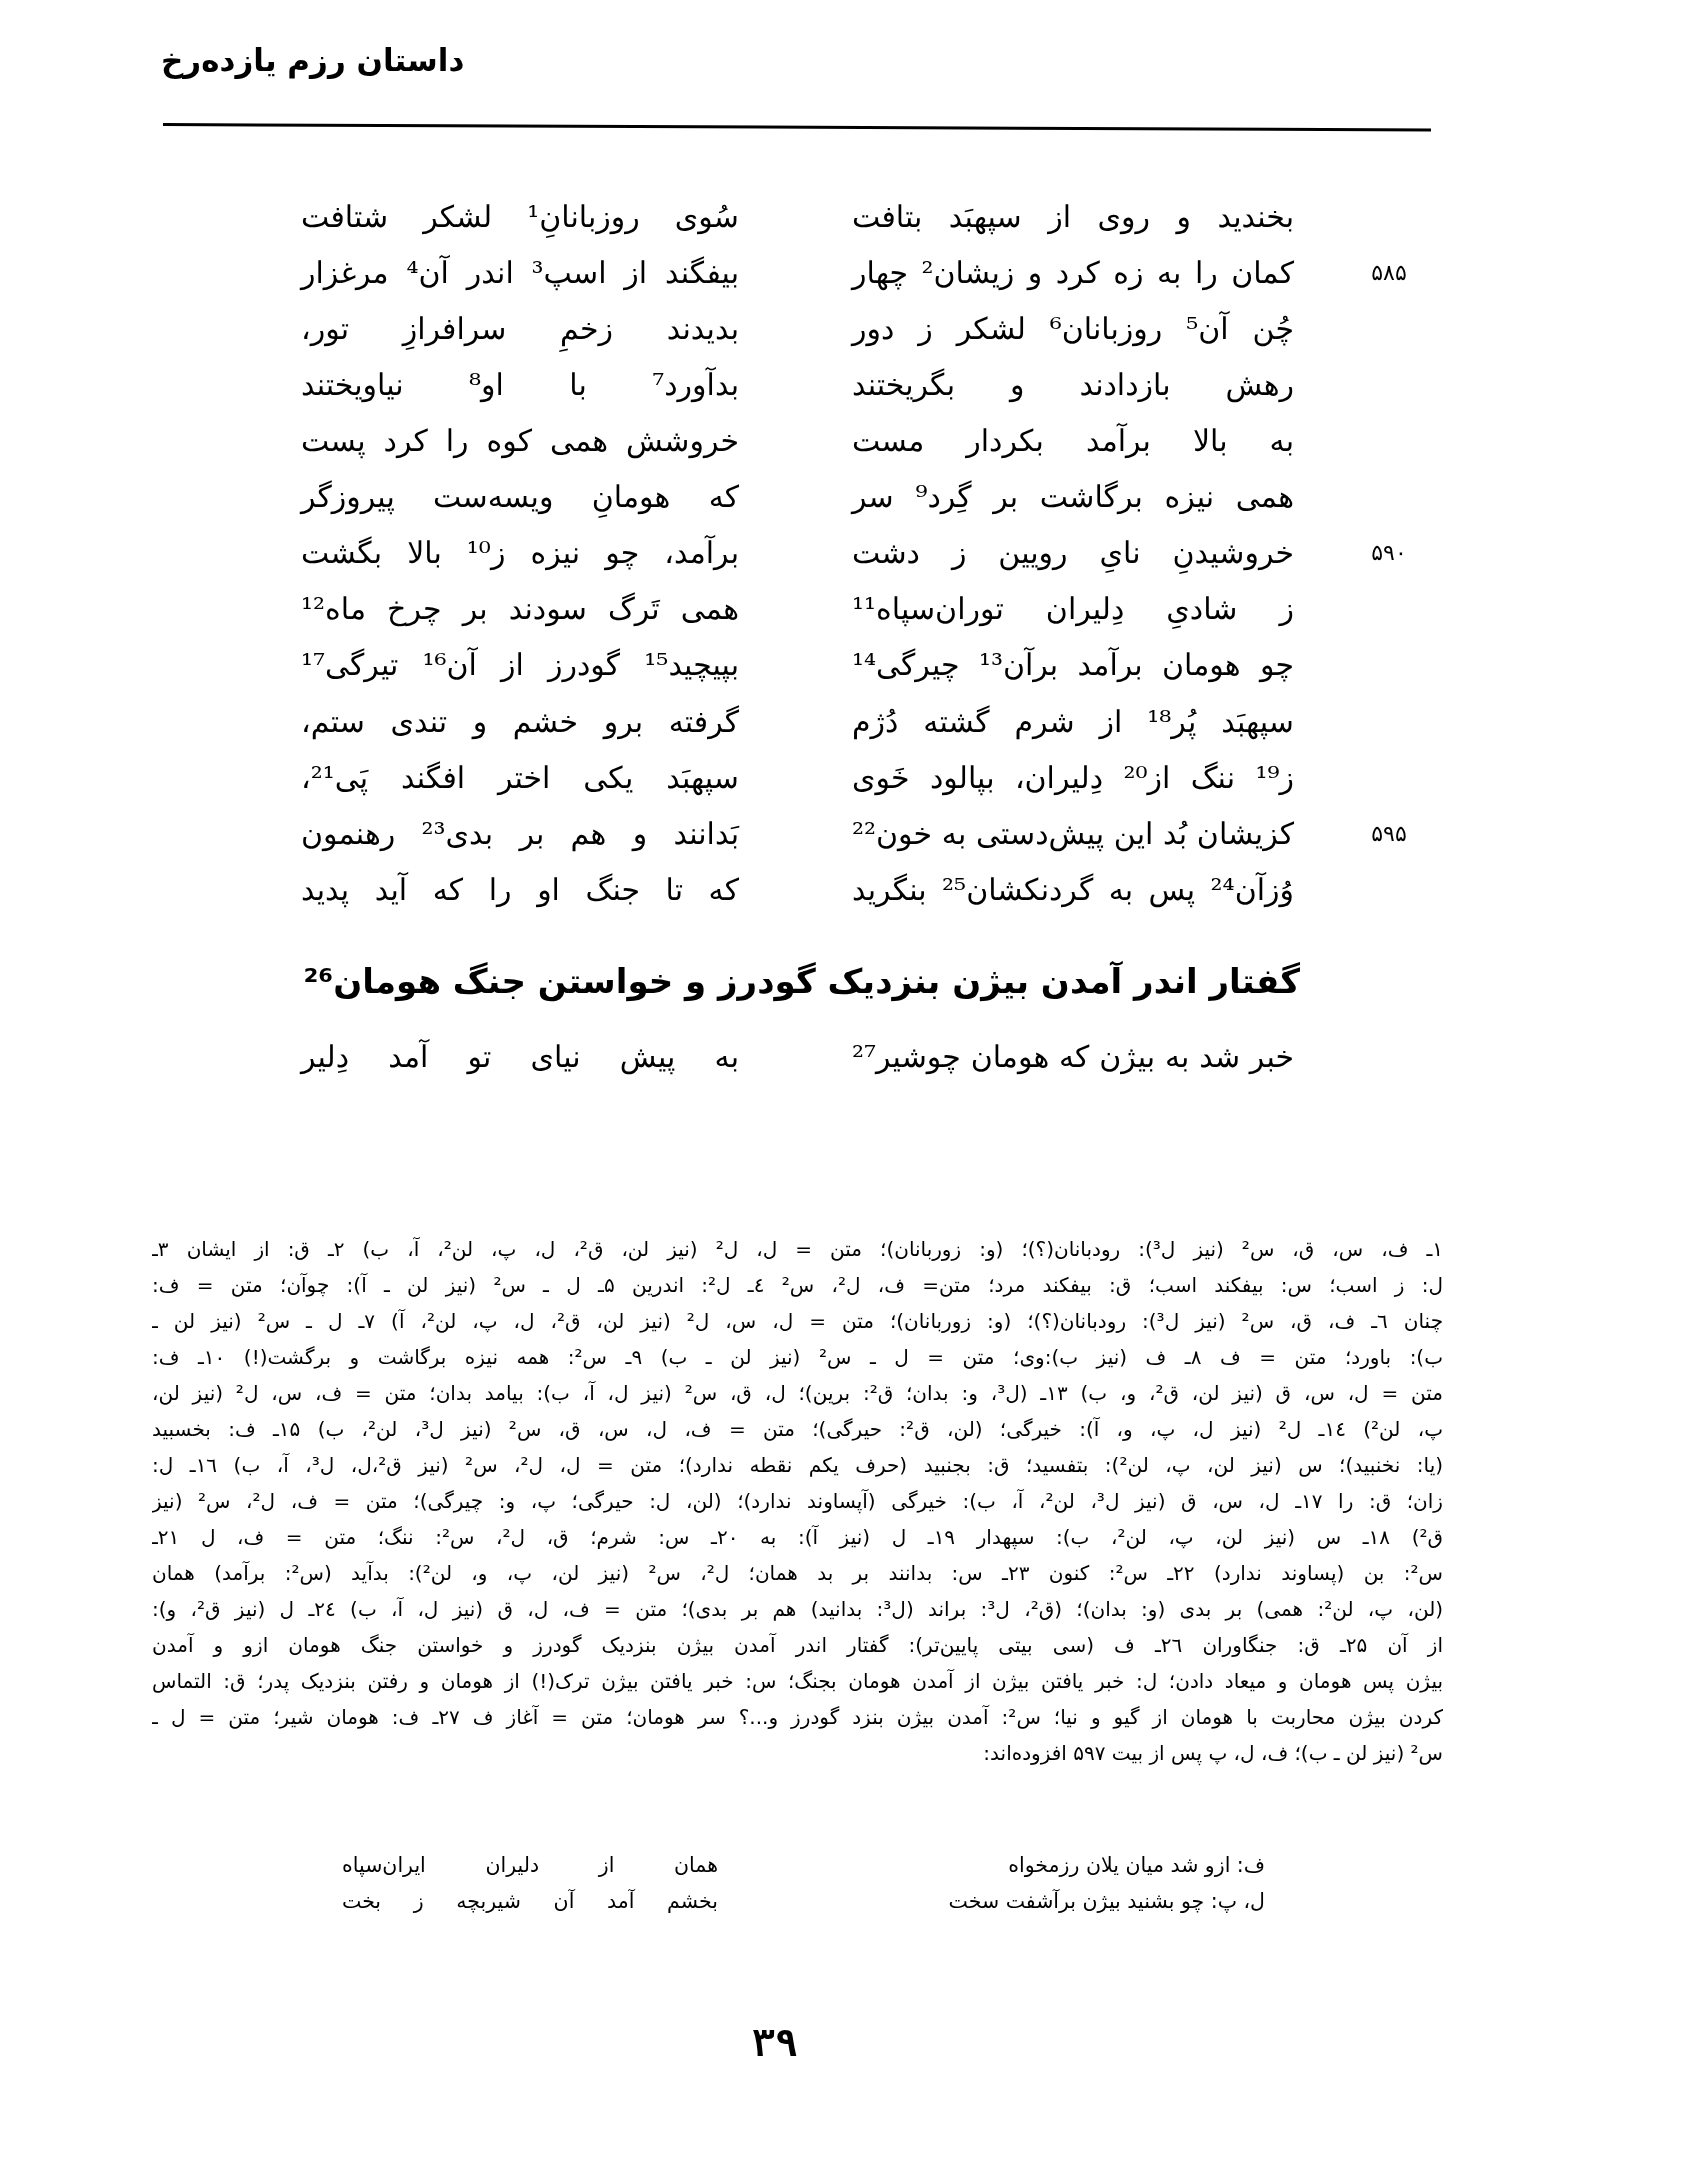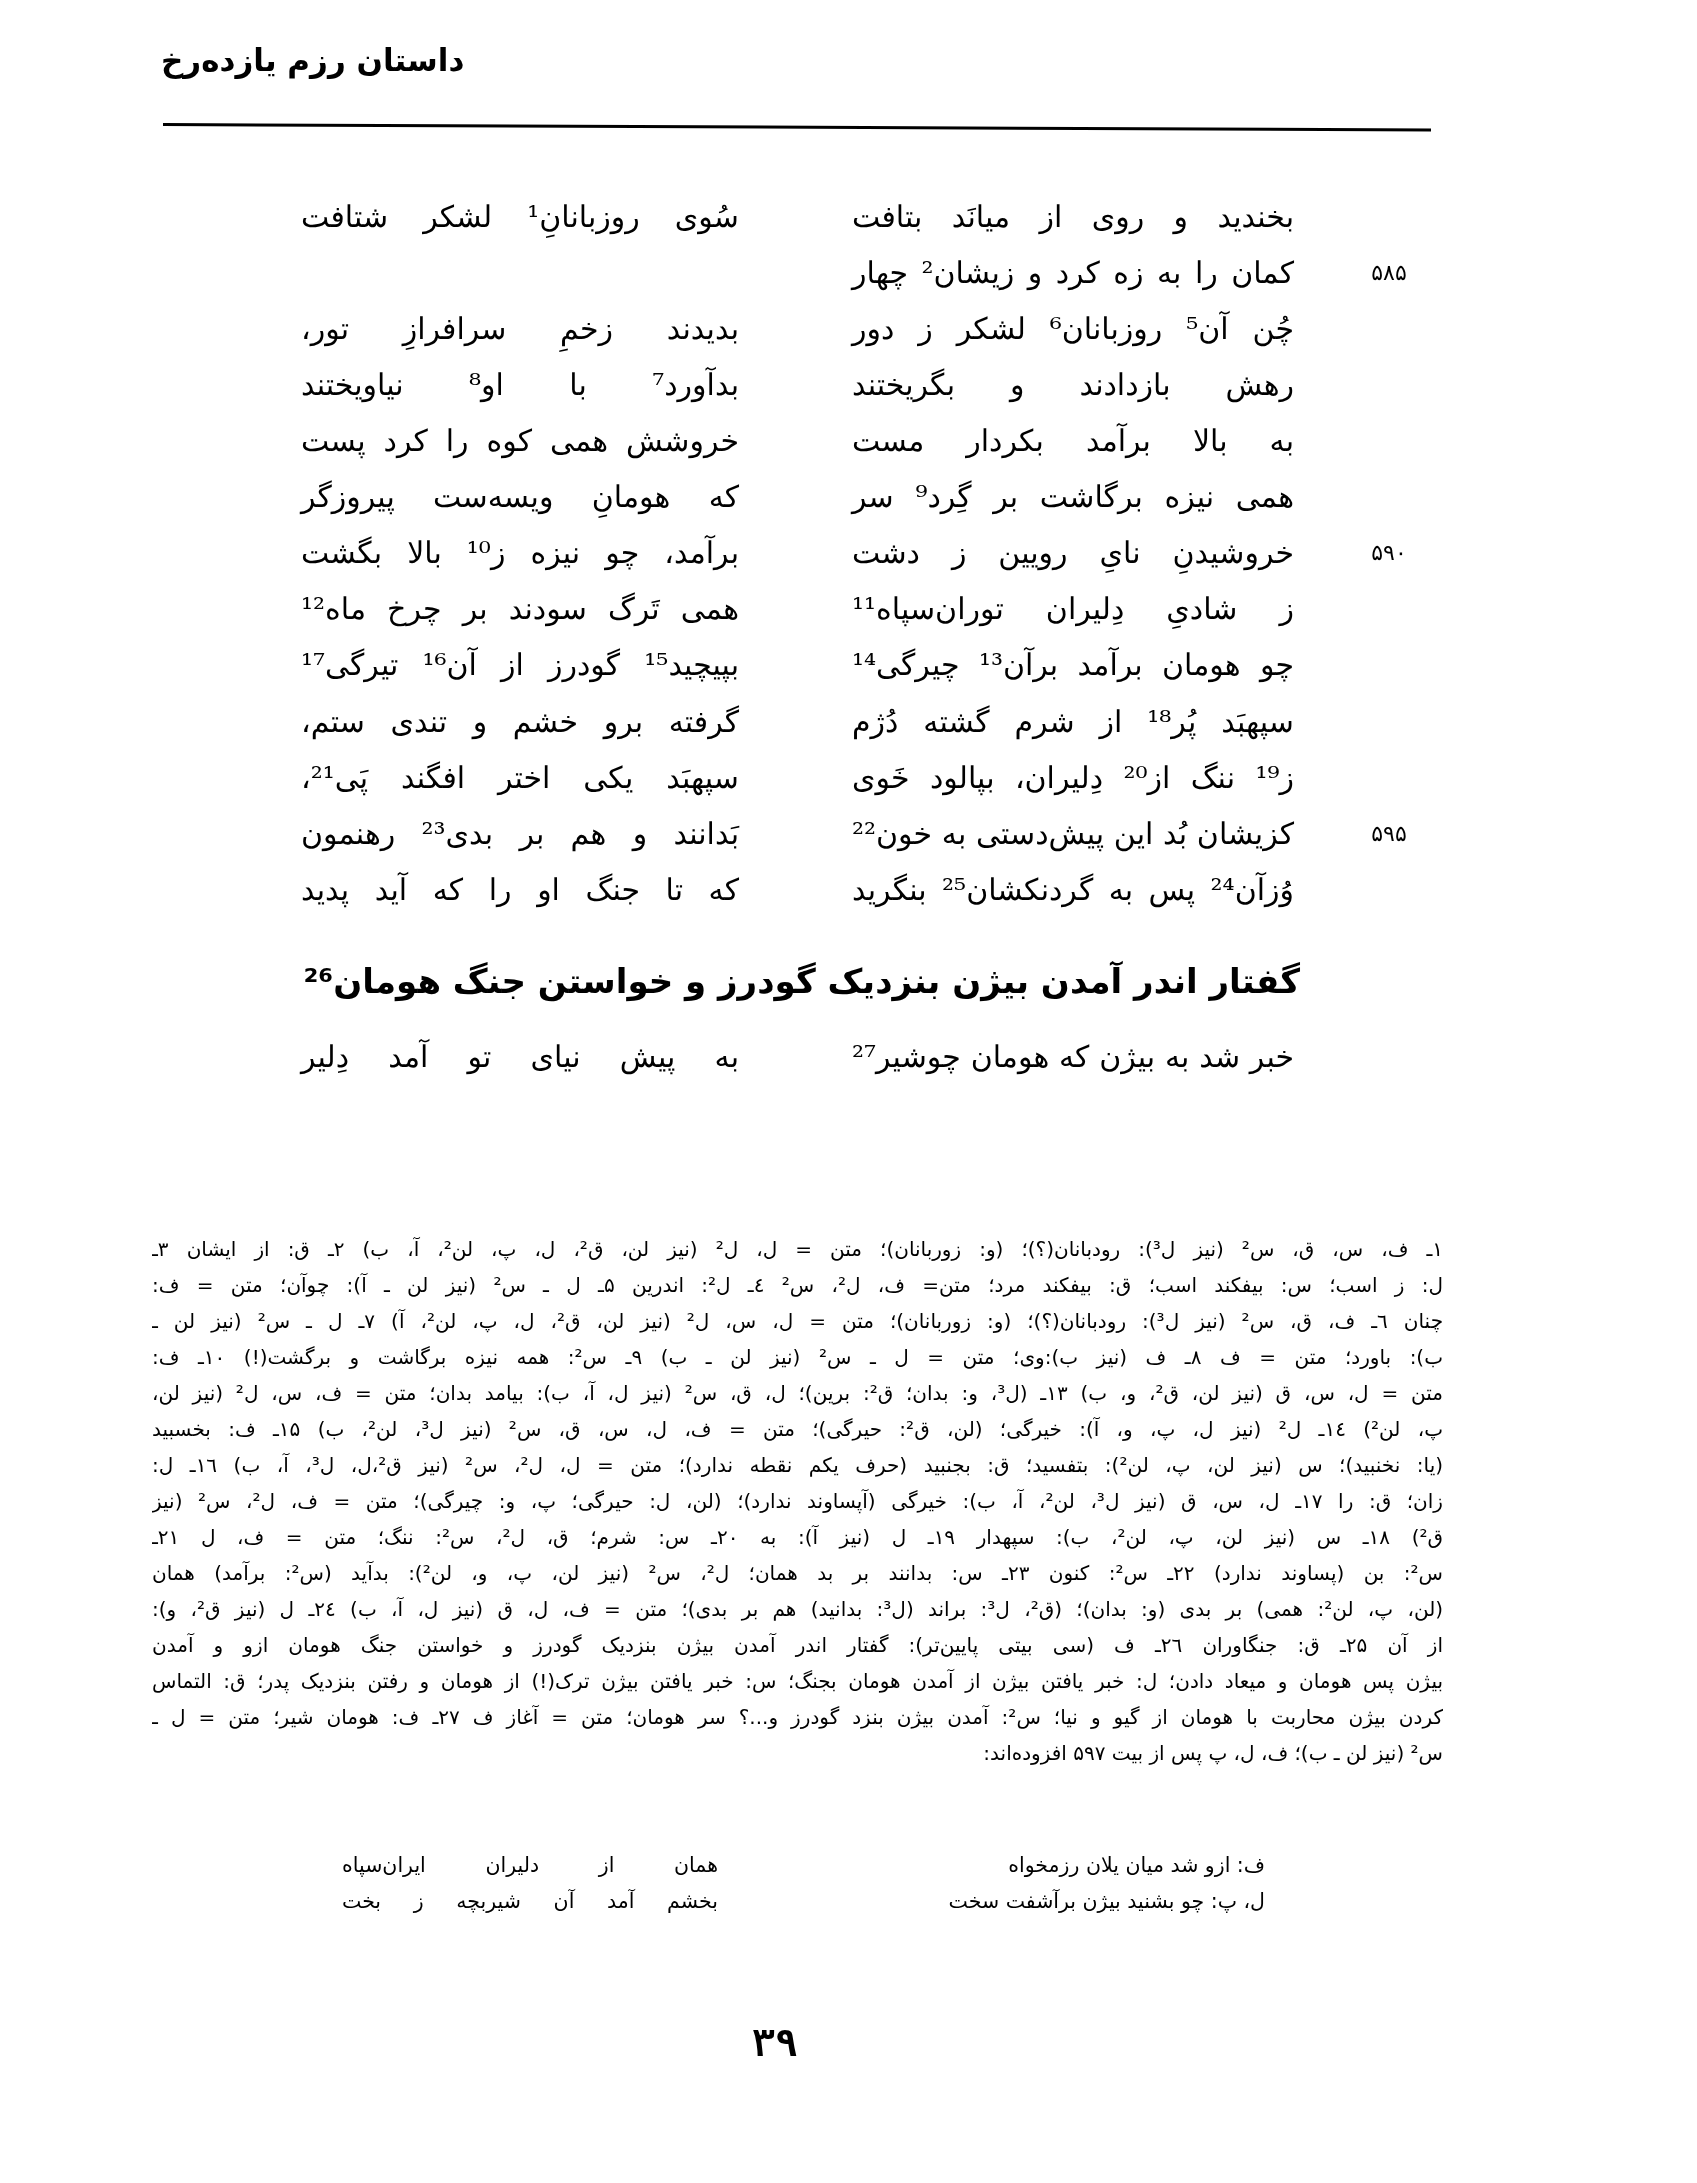--- a/index.html
+++ b/index.html
@@ -72,26 +72,27 @@
 <body>
 
 <div class="page">
 
   <div class="running-head">داستان رزم یازده‌رخ</div>
   <div class="head-rule"></div>
 
   <div class="verse-block">
     <div class="verse-row" style="top:189px">
       <span class="verse-num"></span>
-      <span class="hemi right">بخندید و روی از میانَد بتافت</span>
+      <span class="hemi right">بخندید و روی از سپهبَد بتافت</span>
       <span class="hemi left">سُوی روزبانانِ¹ لشکر شتافت</span>
     </div>
     <div class="verse-row" style="top:245px">
       <span class="verse-num">۵۸۵</span>
       <span class="hemi right">کمان را به زه کرد و زیشان² چهار</span>
+      <span class="hemi left">بیفگند از اسپ³ اندر آن⁴ مرغزار</span>
     </div>
     <div class="verse-row" style="top:301px">
       <span class="verse-num"></span>
       <span class="hemi right">چُن آن⁵ روزبانان⁶ لشکر ز دور</span>
       <span class="hemi left">بدیدند زخمِ سرافرازِ تور،</span>
     </div>
     <div class="verse-row" style="top:357px">
       <span class="verse-num"></span>
       <span class="hemi right">رهش بازدادند و بگریختند</span>
       <span class="hemi left">بدآورد⁷ با او⁸ نیاویختند</span>

